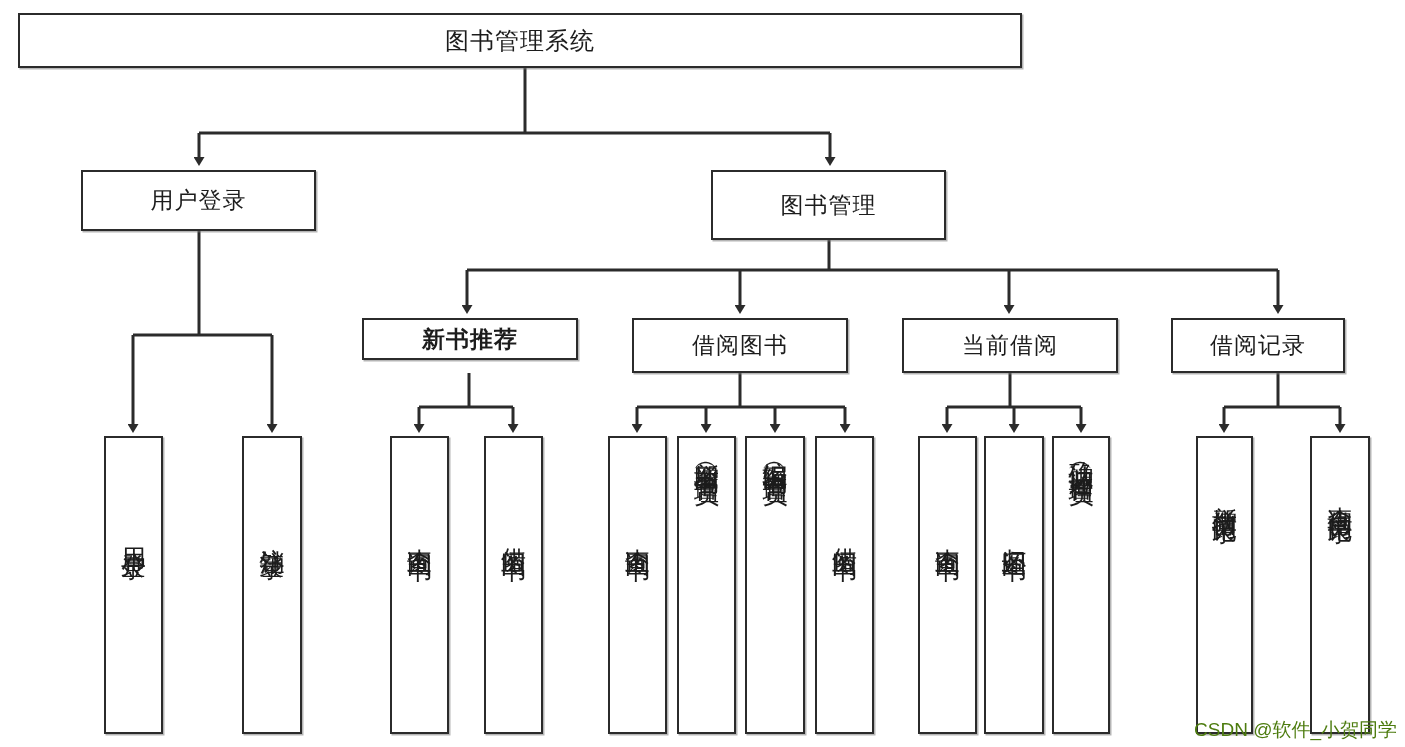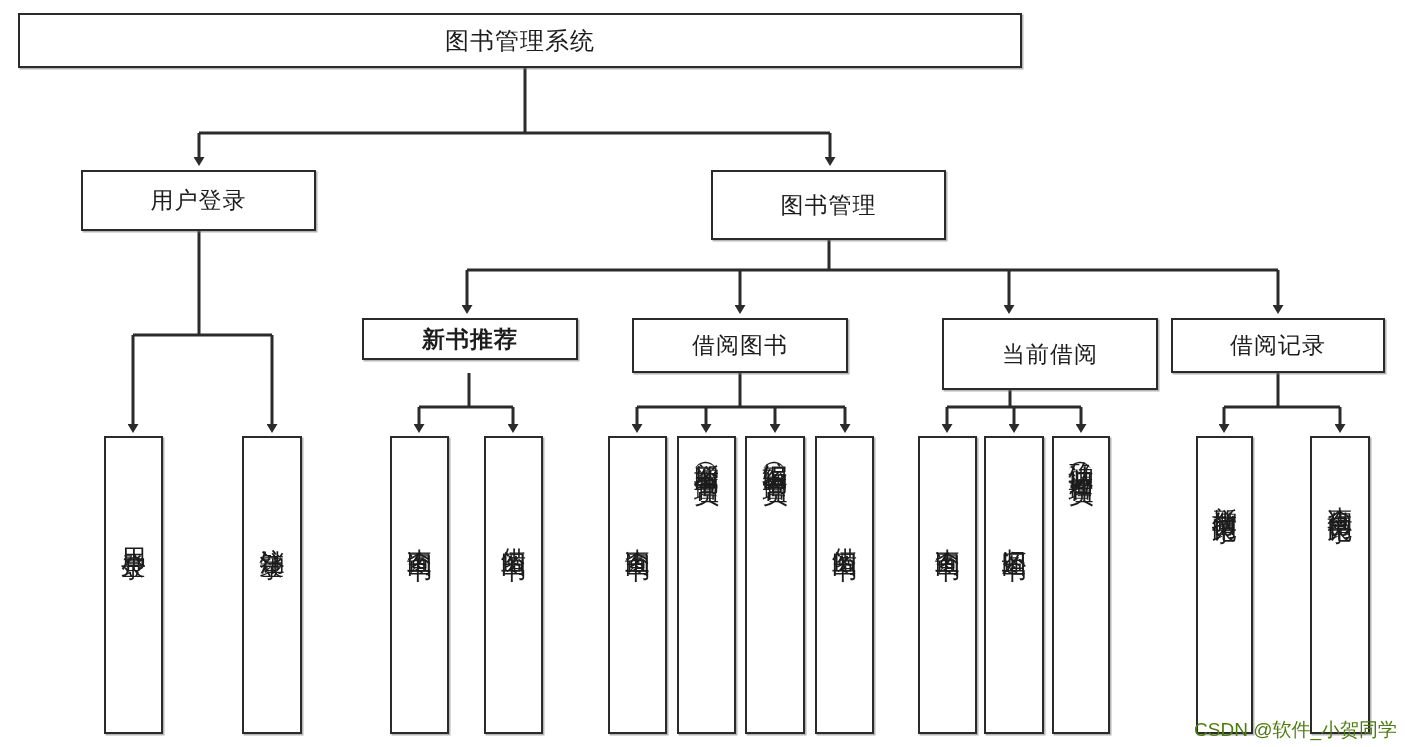--- a/index.html
+++ b/index.html
@@ -148,24 +148,24 @@
   <div class="node h" style="left:711px; top:170px; width:235px; height:70px;">
     <span class="label">图书管理</span>
   </div>
 
   <div class="node h" style="left:362px; top:318px; width:216px; height:42px;font-weight:bold;">
     <span class="label">新书推荐</span>
   </div>
   <div class="node h" style="left:632px; top:318px; width:216px; height:55px;">
     <span class="label">借阅图书</span>
   </div>
-  <div class="node h" style="left:902px; top:318px; width:216px; height:72px;margin-left:40px;">
+  <div class="node h" style="left:902px; top:318px; width:216px; height:55px;">
     <span class="label">当前借阅</span>
   </div>
-  <div class="node h" style="left:1171px; top:318px; width:214px; height:55px;">
+  <div class="node h" style="left:1171px; top:318px; width:174px; height:55px;">
     <span class="label">借阅记录</span>
   </div>
 
   <div class="node v mid" style="left:104px; top:436px; width:59px; height:298px;">
     <span class="label">用户登录</span>
   </div>
   <div class="node v mid" style="left:242px; top:436px; width:60px; height:298px;">
     <span class="label">注销登录</span>
   </div>
 

